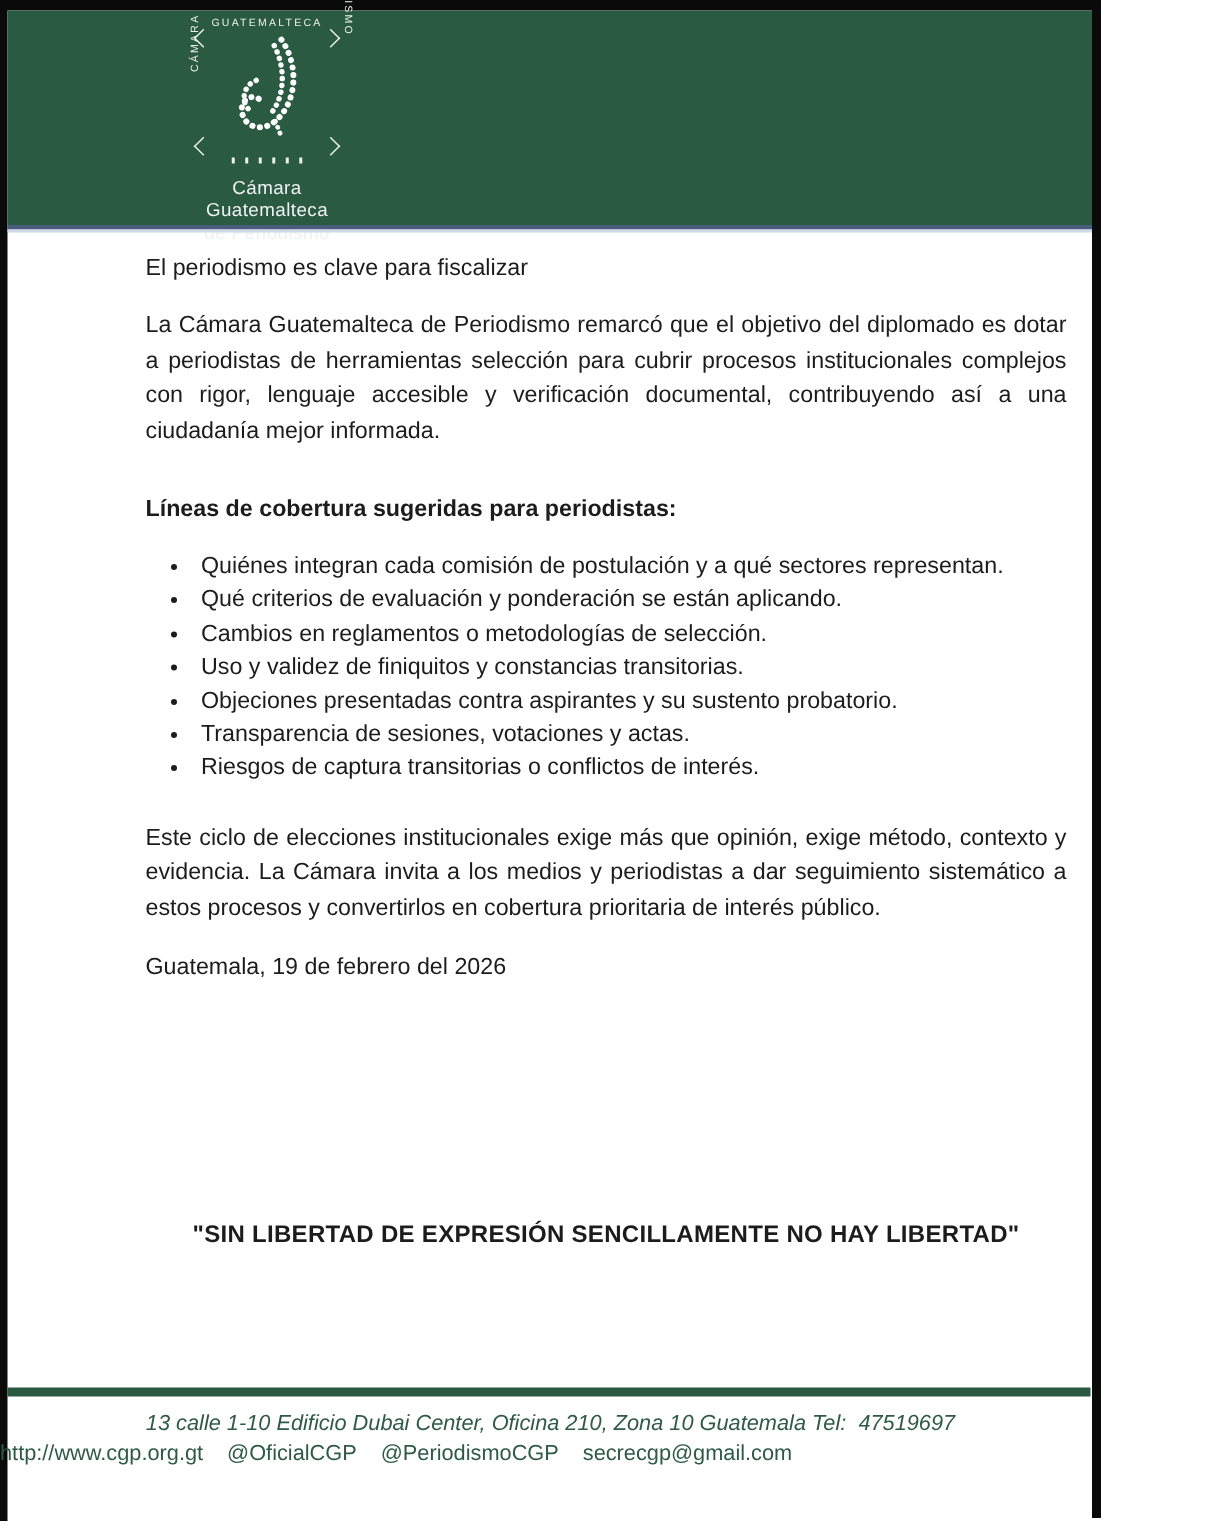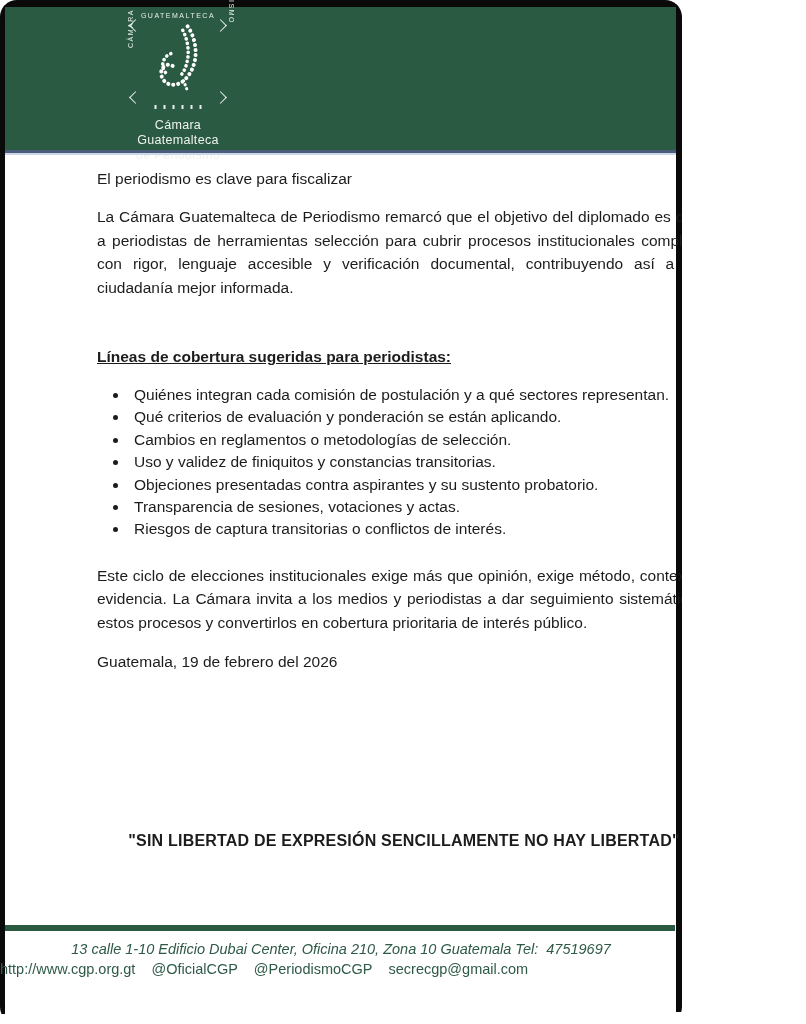--- a/index.html
+++ b/index.html
@@ -1,24 +1,23 @@
 <!DOCTYPE html>
 <html><head>
 <meta charset="utf-8">
 <style>
   html, body { margin: 0; padding: 0; background: #ffffff; }
   .page {
     position: relative;
-    width: 682px;
+    width: 734px;
     height: 1024px;
     background: #ffffff;
     overflow: hidden;
     font-family: "Liberation Sans", sans-serif;
     color: #1c1c1c;
-    border-radius: 17px;
   }
 
   
   .edge { position: absolute; background: #0a0a0a; }
   .edge-top    { top: 0; left: 0; width: 806px; height: 7px; }
   .edge-left   { top: 0; left: 0; width: 5px; height: 1014px; }
   .edge-right  { top: 0; right: 0; width: 6px; height: 1012px; }
 
   
   .header-band {
@@ -50,21 +49,21 @@
   .content {
     position: absolute;
     top: 155px; left: 0;
     width: 806px;
     box-sizing: border-box;
     padding: 0 95px 0 97px;
     font-size: 15.5px;
   }
   .h-bold { margin: 14px 0 0; font-weight: normal; font-size: 15.5px; line-height: 20px; }
   .para { margin: 16px 0 0; text-align: justify; line-height: 23.5px; }
-  .h2-bold { margin: 48px 0 0; font-weight: bold; font-size: 15.5px; line-height: 20px; text-decoration: underline; }
+  .h2-bold { margin: 31px 0 0; font-weight: bold; font-size: 15.5px; line-height: 20px; }
   ul.coverage { margin: 17px 0 0; padding: 0 0 0 32px; list-style: disc; }
   ul.coverage li { line-height: 22.4px; padding-left: 5px; }
   .para2 { margin: 23px 0 0; text-align: justify; line-height: 23.5px; }
   .sig { margin: 85px 0 0; font-weight: bold; }
   .dateline { margin: 19px 0 0; }
   .slogan { margin: 161px 0 0; text-align: center; font-weight: bold; font-size: 16px; letter-spacing: 0.2px; }
 
   
   .footer-divider { position: absolute; top: 925px; left: 5px; right: 7px; height: 6px; background: #2b5a43; }
   .footer { position: absolute; top: 939px; left: 0; right: 0; text-align: center; color: #2f5a48; font-size: 14.5px; line-height: 20px; }

